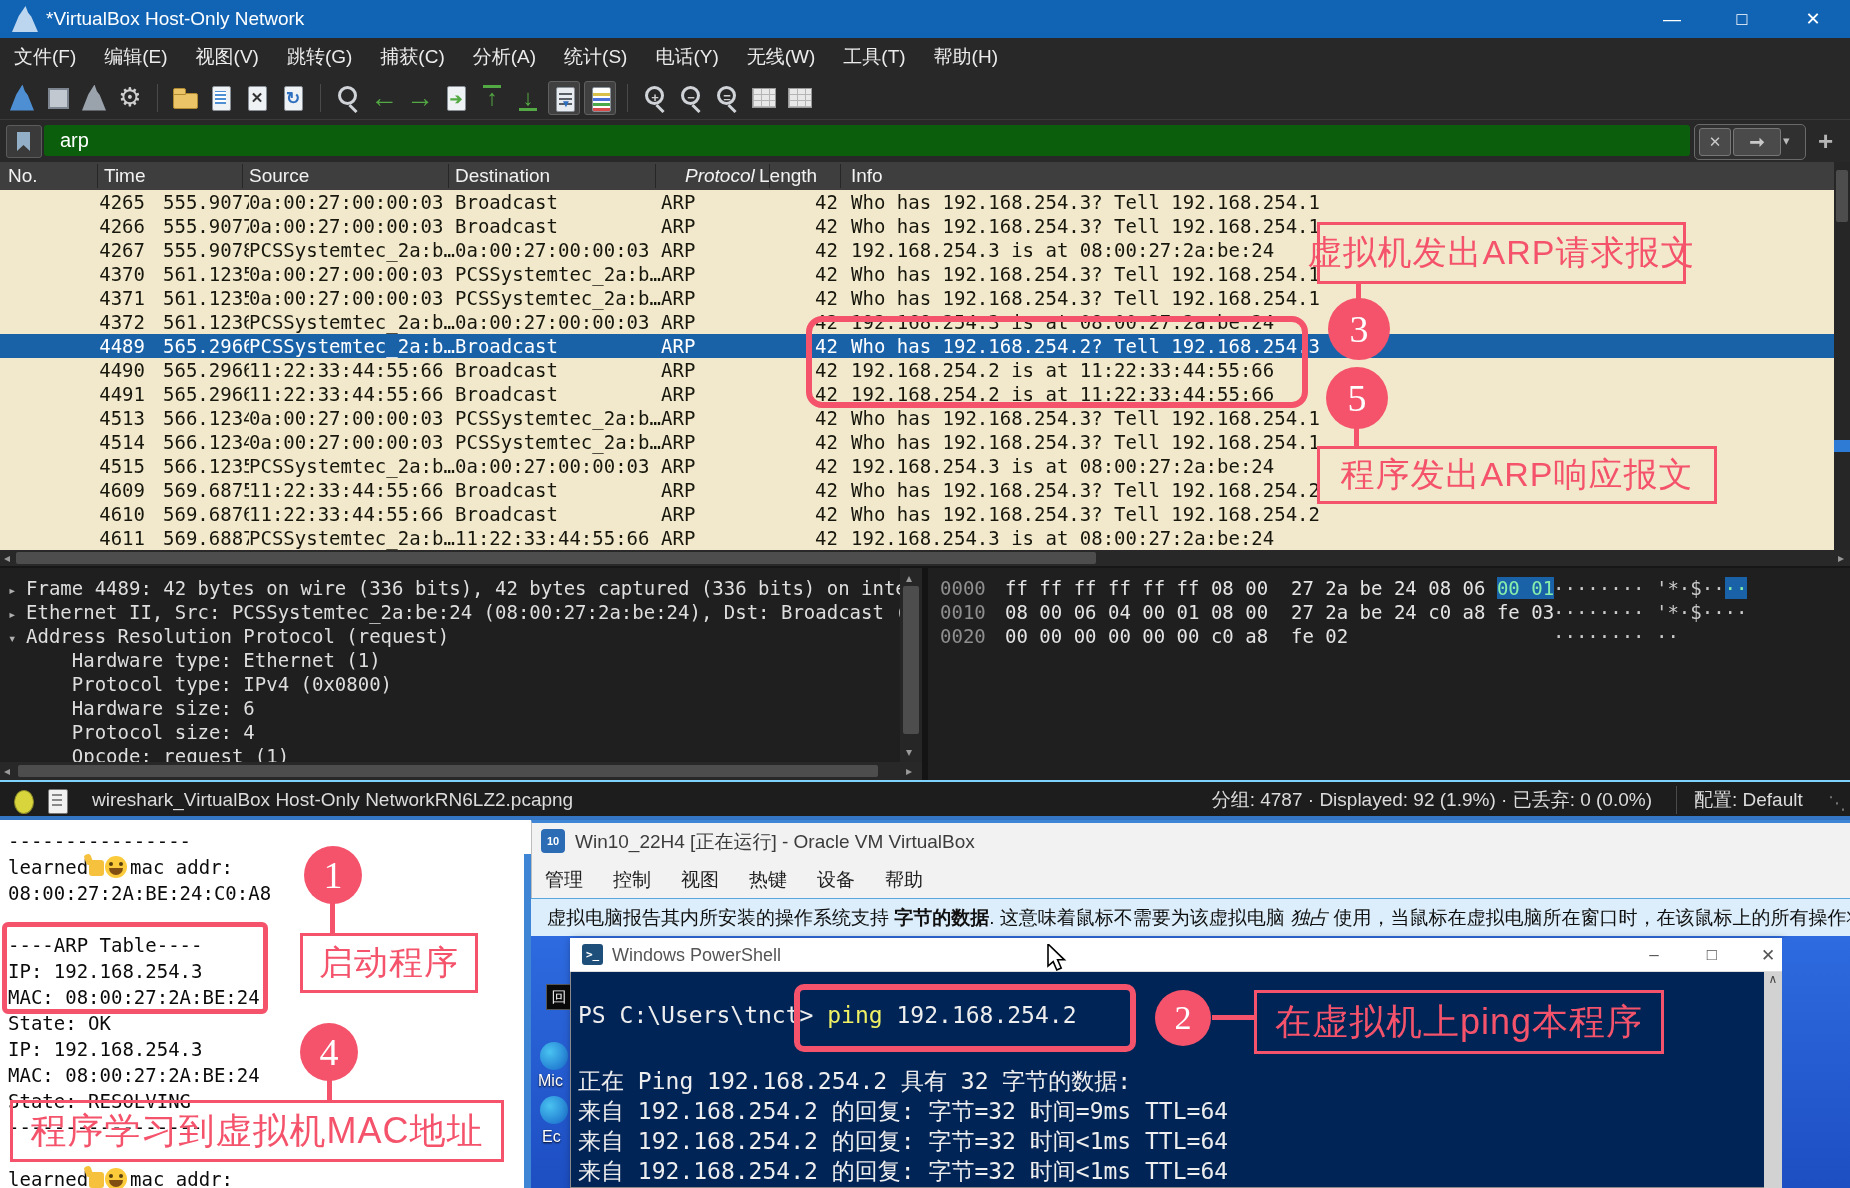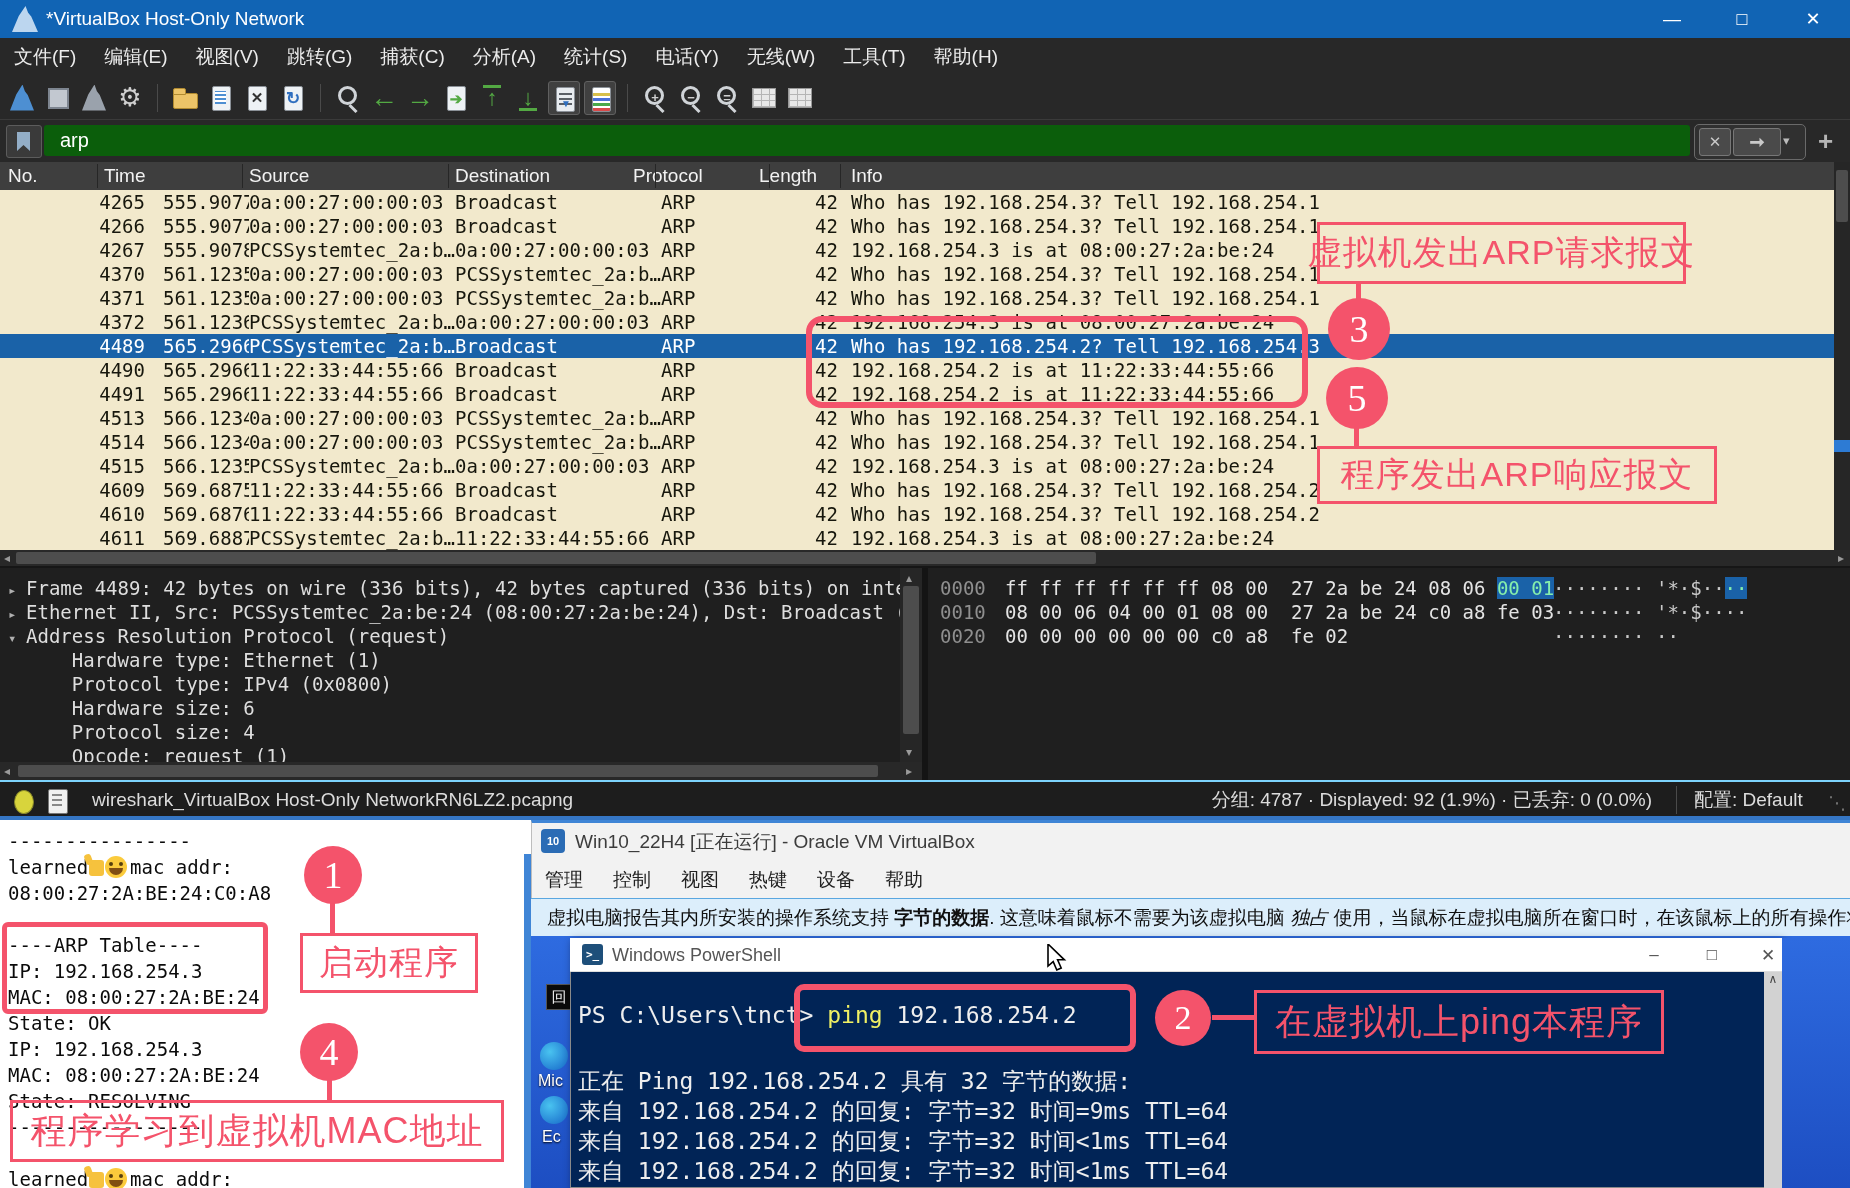--- a/index.html
+++ b/index.html
@@ -228,21 +228,21 @@
       <div id="fb-caret">▾</div>
     </div>
     <div id="fb-add">+</div>
   </div>
 
   <div class="abs" id="pkt-header">
       <span class="hlabel" style="left: 8px;">No.</span>
       <span class="hlabel" style="left: 104px;">Time</span>
       <span class="hlabel" style="left: 249px;">Source</span>
       <span class="hlabel" style="left: 455px;">Destination</span>
-      <span class="hlabel" style="left: 633px;">Protocol</span>
+      <span class="hlabel" style="left: 685px; font-style: italic;">Protocol</span>
       <span class="hlabel" style="left: 759px; text-align: right;">Length</span>
       <span class="hlabel" style="left: 851px;">Info</span>
       <span class="hsep" style="left: 97px;"></span>
       <span class="hsep" style="left: 242px;"></span>
       <span class="hsep" style="left: 448px;"></span>
       <span class="hsep" style="left: 655px;"></span>
       <span class="hsep" style="left: 769px;"></span>
       <span class="hsep" style="left: 840px;"></span>
     </div>
 

